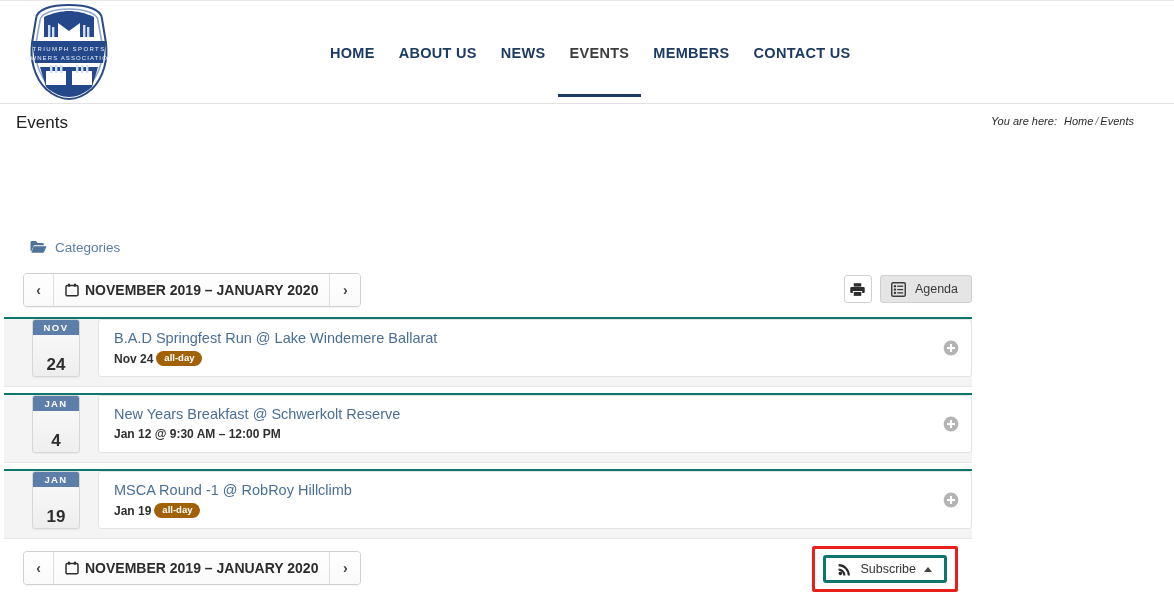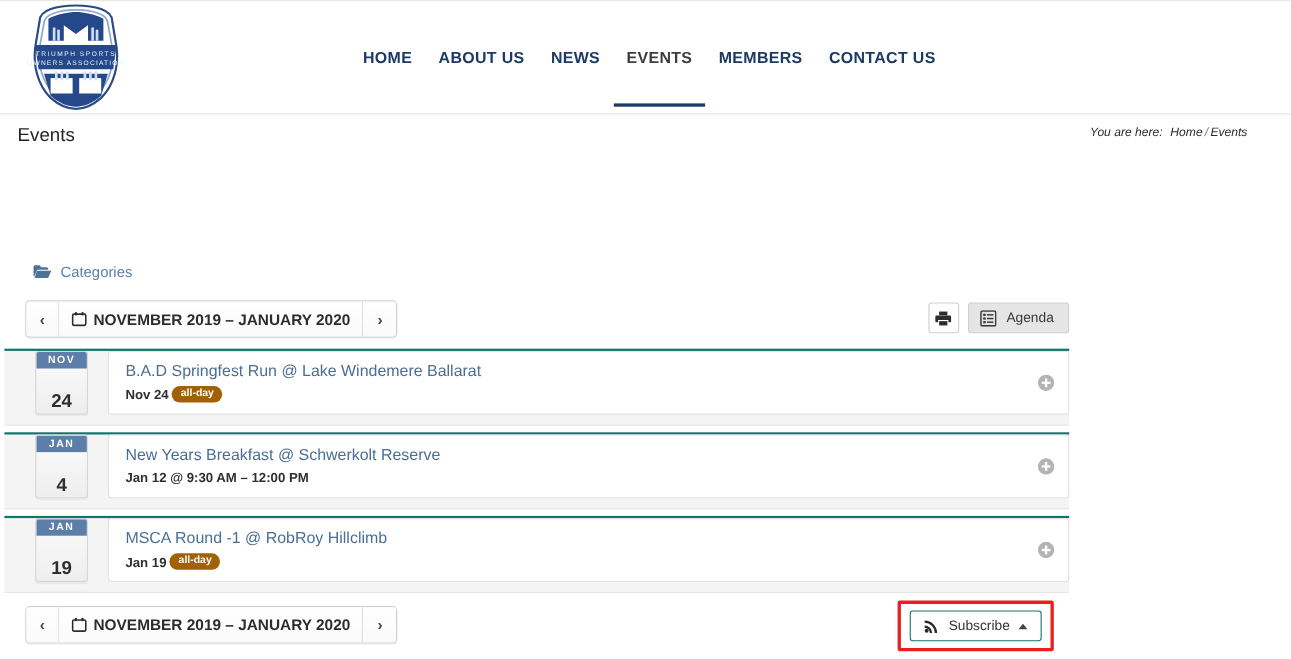--- a/index.html
+++ b/index.html
@@ -277,21 +277,21 @@
     border: 3px solid #e8201c;
     padding: 6px 8px;
     border-radius: 2px;
   }
   .subscribe-btn {
     display: inline-flex;
     align-items: center;
     gap: 8px;
     height: 28px;
     padding: 0 12px;
-    border: 1px solid #0f766e;
+    border: 3px solid #0f766e;
     border-radius: 3px;
     background: #fff;
     font-size: 12.5px;
     color: #333;
     cursor: pointer;
   }
   .caret-up {
     width: 0; height: 0;
     border-left: 4px solid transparent;
     border-right: 4px solid transparent;

